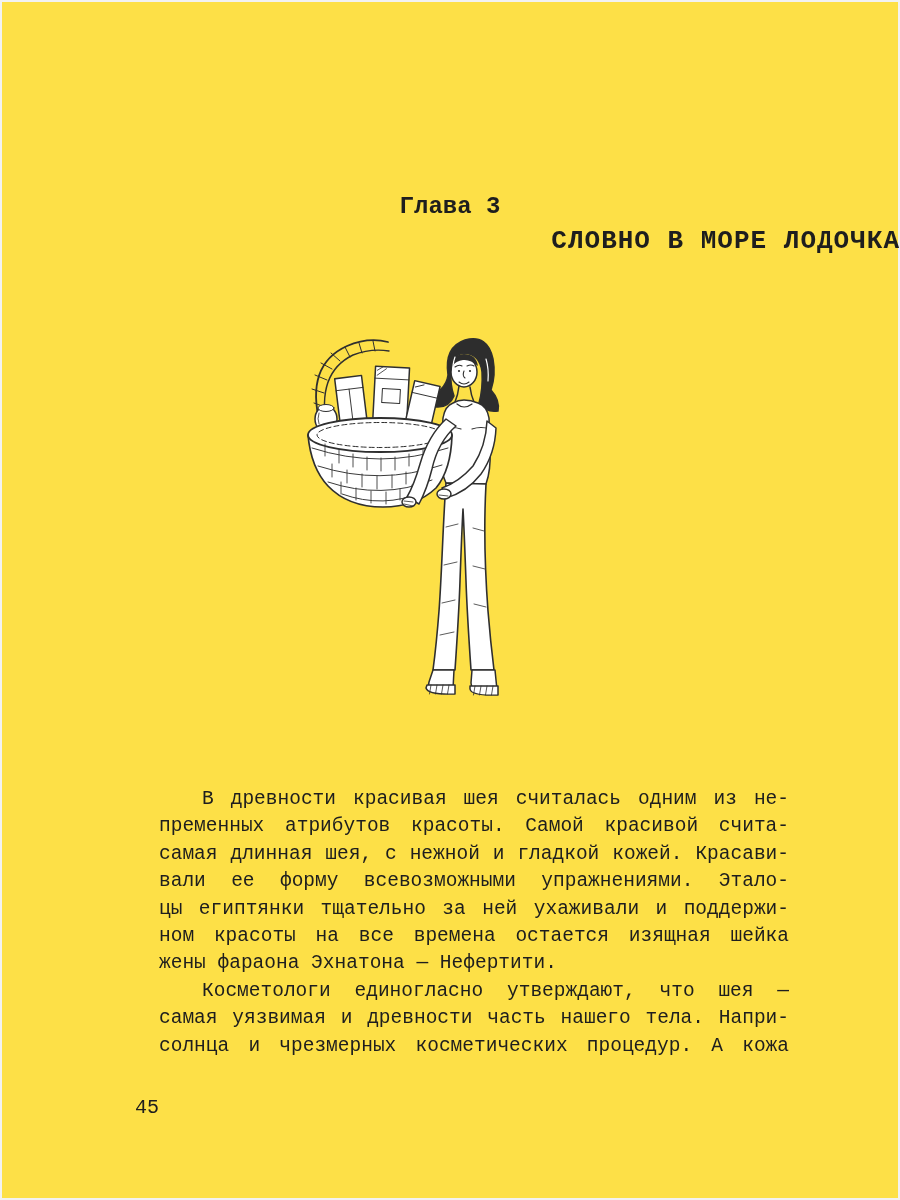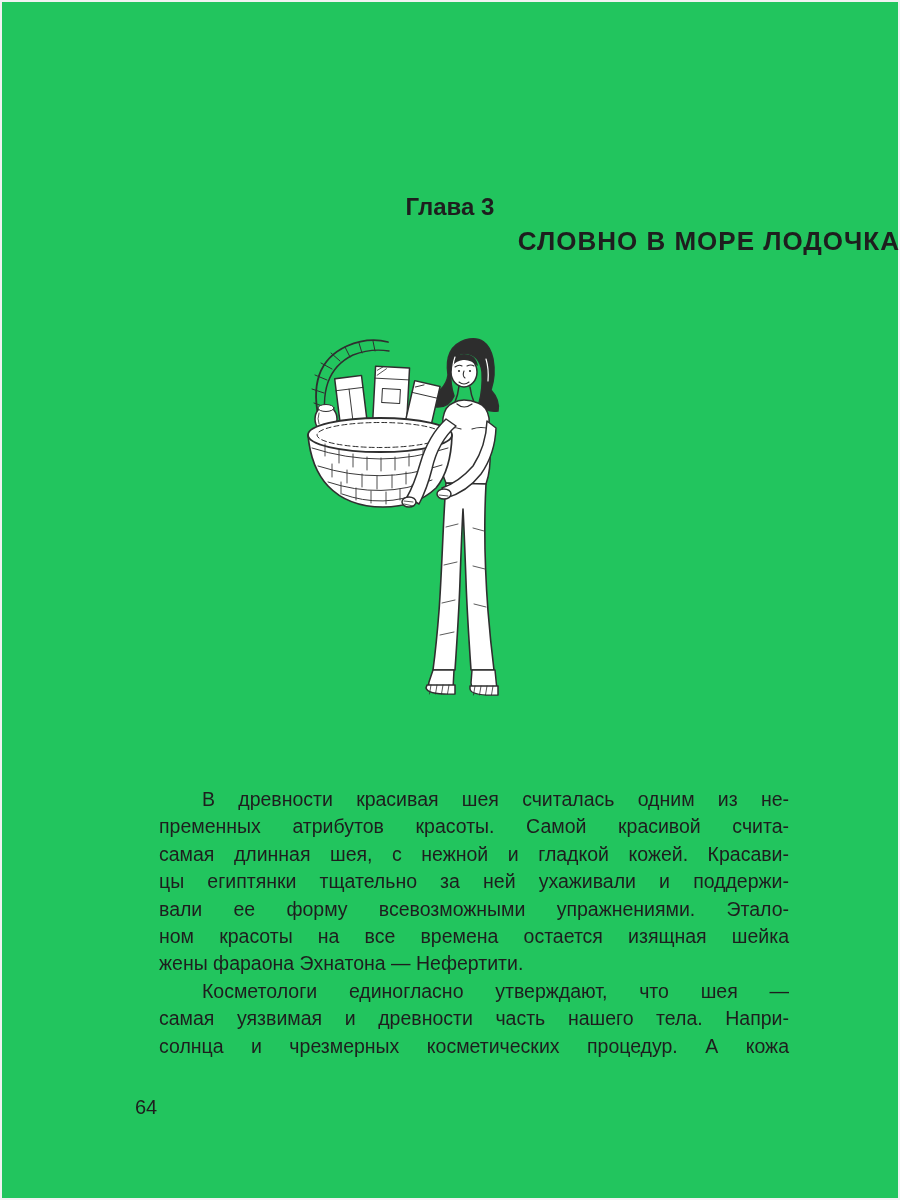--- a/index.html
+++ b/index.html
@@ -1,18 +1,18 @@
 <!DOCTYPE html>
 <html><head>
 <meta charset="utf-8">
 <style>
   html,body{margin:0;padding:0;background:#ffffff;}
   .page{
-    position:relative;width:900px;height:1200px;background:#22c55e;
-    color:#1e1e1e;font-family:Liberation Sans, sans-serif;
+    position:relative;width:900px;height:1200px;background:#fde047;
+    color:#1e1e1e;font-family:Liberation Mono, monospace;
     overflow:hidden;box-shadow:inset 0 0 0 2px #f2f2f2;
   }
   .chapter{position:absolute;top:193px;left:0;width:100%;text-align:center;}
   .chapter-num{font-weight:bold;font-size:24px;line-height:28px;}
   .chapter-title{margin:4px 0 0;font-weight:bold;font-size:26px;line-height:32px;letter-spacing:1px;text-align:right;}
   .illustration{position:absolute;top:323px;left:295px;width:305px;height:398px;margin:0;}
   .illustration svg{width:100%;height:100%;display:block;}
   .section-heading{
     position:absolute;top:745px;left:0;width:100%;margin:0;text-align:center;
     font-size:22px;line-height:26px;font-weight:bold;letter-spacing:.5px;
@@ -106,27 +106,27 @@
       </g>
     </svg>
   </figure>
 
 
   <div class="body-text">
     <p class="para">
       <span class="line first">В древности красивая шея считалась одним из не-</span>
       <span class="line">пременных атрибутов красоты. Самой красивой счита-</span>
       <span class="line">самая длинная шея, с нежной и гладкой кожей. Красави-</span>
+      <span class="line">вали ее форму всевозможными упражнениями. Этало-</span>
       <span class="line">цы египтянки тщательно за ней ухаживали и поддержи-</span>
-      <span class="line">вали ее форму всевозможными упражнениями. Этало-</span>
       <span class="line">ном красоты на все времена остается изящная шейка</span>
       <span class="line last">жены фараона Эхнатона — Нефертити.</span>
     </p>
     <p class="para">
       <span class="line first">Косметологи единогласно утверждают, что шея —</span>
       <span class="line">самая уязвимая и древности часть нашего тела. Напри-</span>
       <span class="line">солнца и чрезмерных косметических процедур. А кожа</span>
     </p>
   </div>
 
-  <div class="page-number">64</div>
+  <div class="page-number">45</div>
 
 </div>
 
 </body></html>

